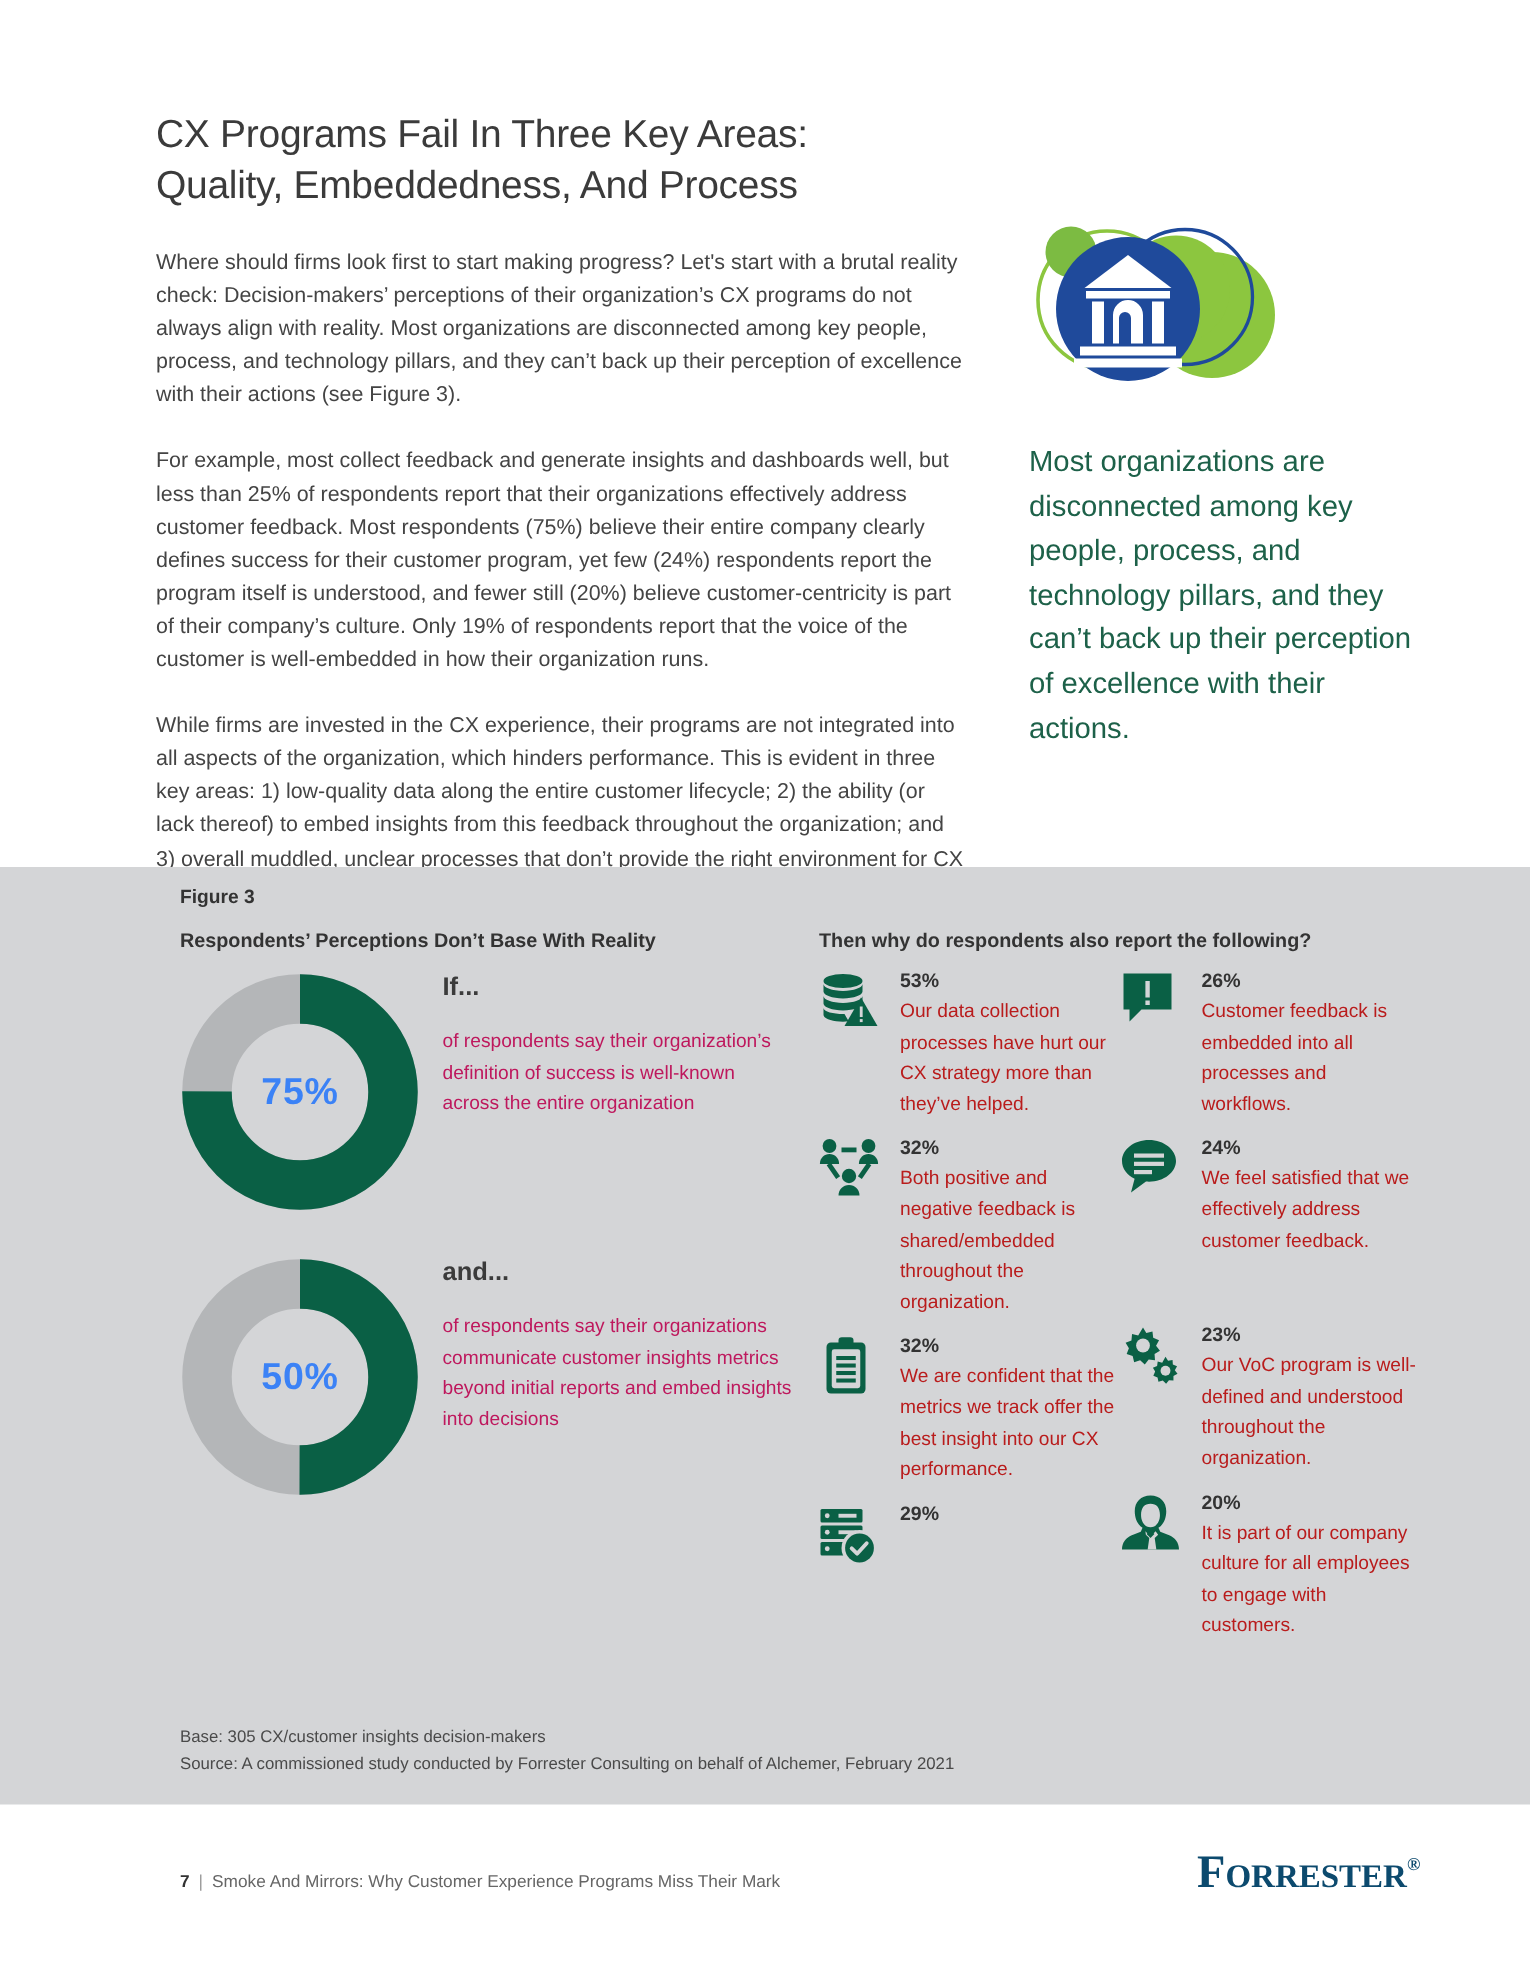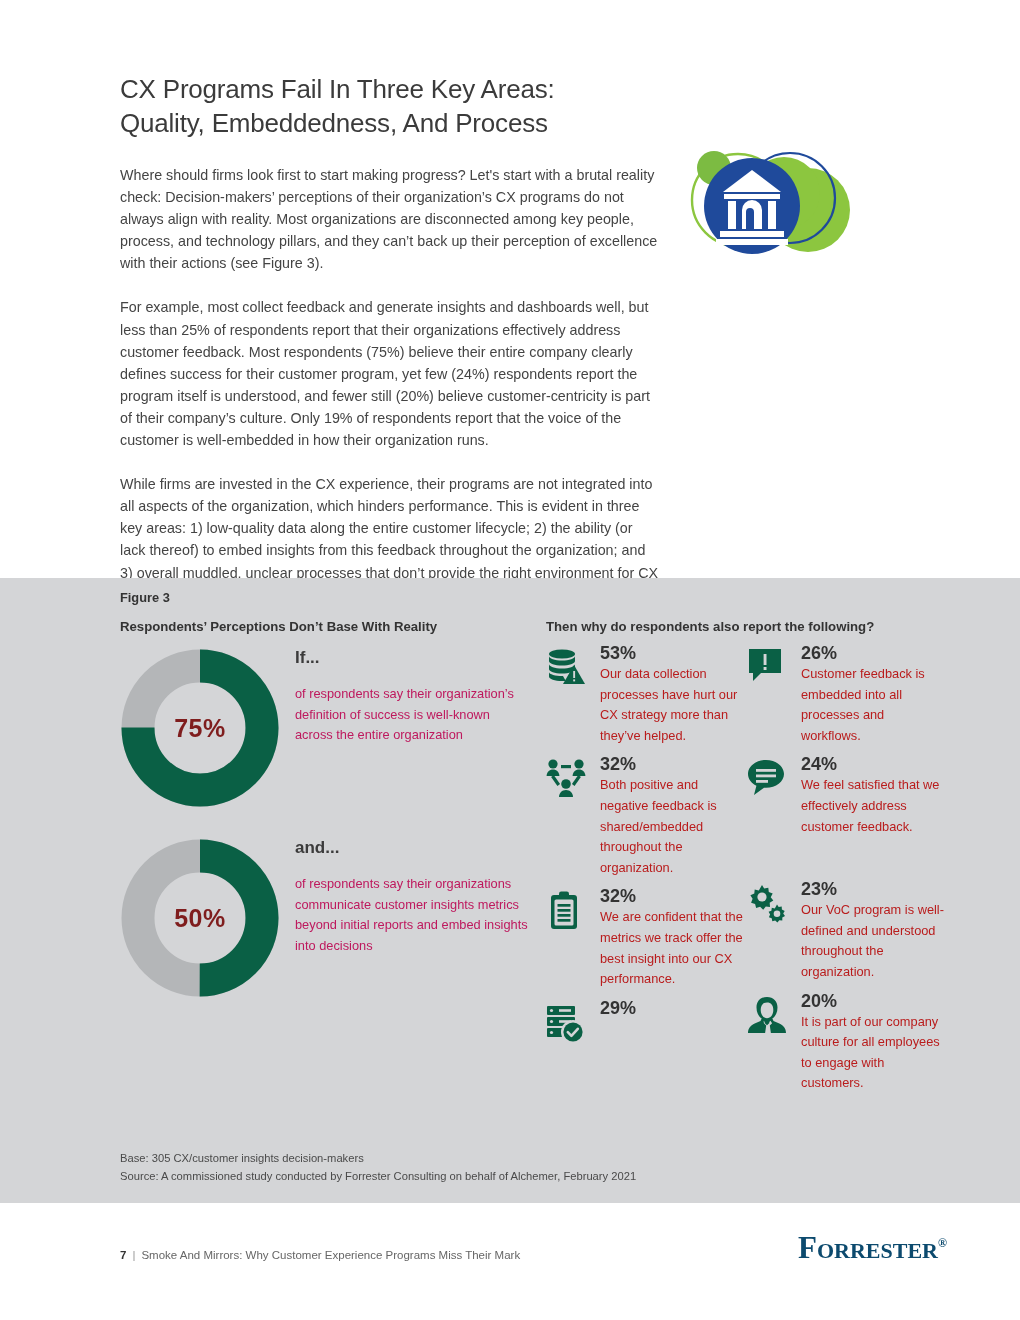--- a/index.html
+++ b/index.html
@@ -5,21 +5,21 @@
   * { box-sizing: border-box; margin: 0; padding: 0; }
   html, body {
     width: 1020px; height: 1320px;
     background: #ffffff;
     font-family: "Liberation Sans", sans-serif;
     -webkit-font-smoothing: antialiased;
   }
   .page { position: relative; width: 1020px; height: 1320px; overflow: hidden; background:#fff; }
 
   
-  .article { position: absolute; left: 120px; top: 72px; width: 540px; }
+  .article { position: absolute; left: 104px; top: 72px; width: 540px; }
   .title {
     font-size: 26px; line-height: 34px; color: #3b3b3b;
     font-weight: 400; letter-spacing: -0.2px; white-space: pre-line;
   }
   .body-p {
     font-size: 14.3px; line-height: 22.1px; color: #444444;
     margin-top: 22px; text-align: left;
   }
   .body-p.first { margin-top: 24px; }
 
@@ -51,41 +51,41 @@
     font-size: 13.2px; font-weight: bold; color: #333333;
   }
 
   
   .donut-block { position: absolute; }
   .donut { position: relative; width: 160px; height: 160px; }
   .donut svg { display:block; }
   .donut-label {
     position: absolute; left: 0; top: 0; width: 160px; height: 160px;
     display: flex; align-items: center; justify-content: center;
-    font-size: 25px; font-weight: bold; color: #7f1d1d; letter-spacing: 0.5px;
+    font-size: 25px; font-weight: bold; color: #3b82f6; letter-spacing: 0.5px;
   }
   .donut-text { position: absolute; left: 175px; top: 0; width: 235px; }
   .donut-kicker {
     font-size: 17px; font-weight: bold; color: #3b3b3b; margin-bottom: 16px;
   }
   .donut-desc { font-size: 12.8px; line-height: 20.6px; color: #be185d; }
 
   
   .stats { position: absolute; left: 540px; top: 645px; width: 420px; }
   .stat-col { position: absolute; width: 205px; }
   .stat-col.left { left: 0; }
   .stat-col.right { left: 201px; }
   .stat {
     position: relative; margin-bottom: 10px; padding-left: 60px; min-height: 50px;
   }
   .stat-ico {
     position: absolute; left: 2px; top: 2px; width: 48px; height: 46px;
     display: flex; align-items: flex-start; justify-content: center;
   }
-  .stat-pct { font-size: 18px; font-weight: bold; color: #333333; line-height: 17px; }
+  .stat-pct { font-size: 13px; font-weight: bold; color: #333333; line-height: 17px; }
   .stat-txt { font-size: 12.8px; line-height: 20.6px; color: #b91c1c; margin-top: 2px; }
 
   
   .notes { position: absolute; left: 120px; top: 1149px; }
   .note { font-size: 11.2px; line-height: 18px; color: #4a4a4a; }
 
   
   .footer-line { position: absolute; left: 120px; top: 1249px; font-size: 11.5px; color: #666; }
   .footer-line b { color: #333; font-weight: bold; }
   .footer-sep { color: #999; padding: 0 6px; }
@@ -130,20 +130,21 @@
         <rect x="44" y="46" width="56" height="5"></rect>
         <rect x="48" y="53" width="8" height="28"></rect>
         <rect x="88" y="53" width="8" height="28"></rect>
         <path d="M62,81 L62,62 a10,10 0 0 1 20,0 L82,81 L74,81 L74,64 a4,4 0 0 0 -8,0 L66,81 Z"></path>
         <rect x="40" y="83" width="64" height="6"></rect>
         <rect x="36" y="91" width="72" height="6"></rect>
       </g>
     </svg>
   </div>
 
+  <div class="pullquote">Most organizations are disconnected among key people, process, and technology pillars, and they can’t back up their perception of excellence with their actions.</div>
 
   <div class="band"></div>
 
   <div class="fig-label">Figure 3</div>
   <div class="fig-sub">Respondents’ Perceptions Don’t Base With Reality</div>
   <div class="fig-right-head">Then why do respondents also report the following?</div>
 
   <div class="donut-block" style="left:120px; top:648px; width:420px;">
     <div class="donut">
       <svg width="160" height="160" viewBox="0 0 160 160">

